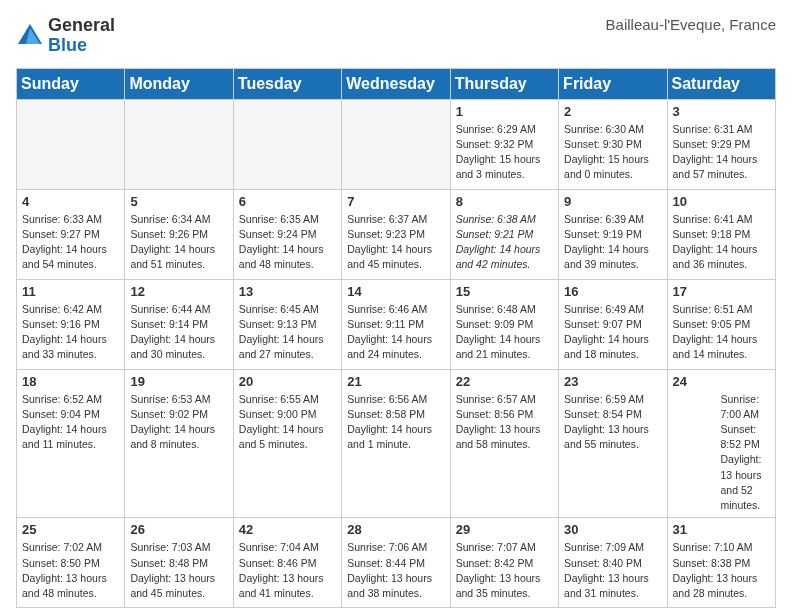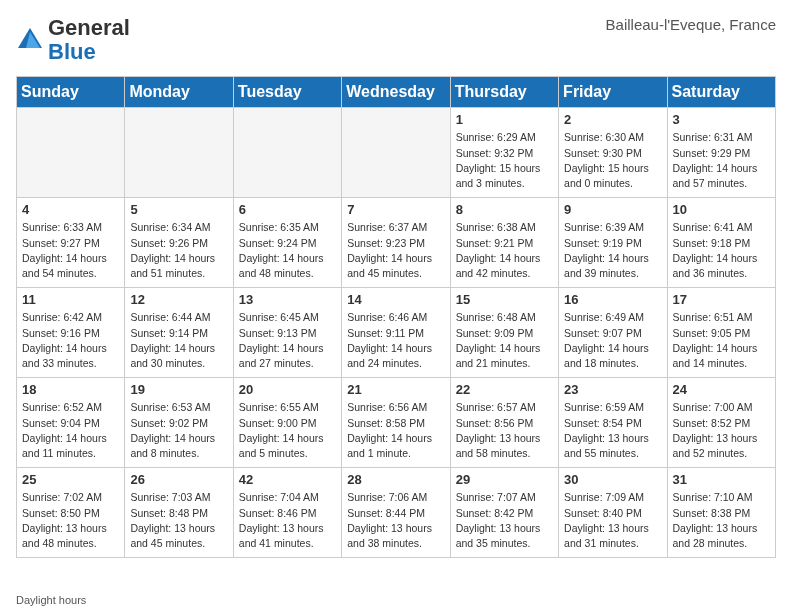--- a/index.html
+++ b/index.html
@@ -15,21 +15,21 @@
       justify-content: space-between;
       align-items: flex-start;
       margin-bottom: 12px;
     }
     .logo {
       display: flex;
       align-items: center;
       gap: 4px;
     }
     .logo-text {
-      font-size: 22px;
+      font-size: 18px;
       font-weight: bold;
       line-height: 1.1;
     }
     .logo-general { color: #333; }
     .logo-blue { color: #1a6fb5; }
     .logo-icon {
       width: 28px;
       height: 28px;
     }
     .title-block {
@@ -177,21 +177,21 @@
         </td>
         <td>
           <div class="day-number">7</div>
           <div class="day-info" style="white-space: pre-line;">Sunrise: 6:37 AM
 Sunset: 9:23 PM
 Daylight: 14 hours
 and 45 minutes.</div>
         </td>
         <td>
           <div class="day-number">8</div>
-          <div class="day-info" style="white-space: pre-line;">Sunrise: 6:38 AM
+          <div class="day-info" style="white-space: pre-line; font-style: italic;">Sunrise: 6:38 AM
 Sunset: 9:21 PM
 Daylight: 14 hours
 and 42 minutes.</div>
         </td>
         <td>
           <div class="day-number">9</div>
           <div class="day-info" style="white-space: pre-line;">Sunrise: 6:39 AM
 Sunset: 9:19 PM
 Daylight: 14 hours
 and 39 minutes.</div>
@@ -293,21 +293,21 @@
         </td>
         <td>
           <div class="day-number">23</div>
           <div class="day-info" style="white-space: pre-line;">Sunrise: 6:59 AM
 Sunset: 8:54 PM
 Daylight: 13 hours
 and 55 minutes.</div>
         </td>
         <td>
           <div class="day-number">24</div>
-          <div class="day-info" style="white-space: pre-line;">Sunrise: 7:00 AM
+          <div class="day-info" style="white-space: pre-line; margin-left: 48px;">Sunrise: 7:00 AM
 Sunset: 8:52 PM
 Daylight: 13 hours
 and 52 minutes.</div>
         </td>
       </tr>
       <tr>
         <td>
           <div class="day-number">25</div>
           <div class="day-info" style="white-space: pre-line;">Sunrise: 7:02 AM
 Sunset: 8:50 PM

